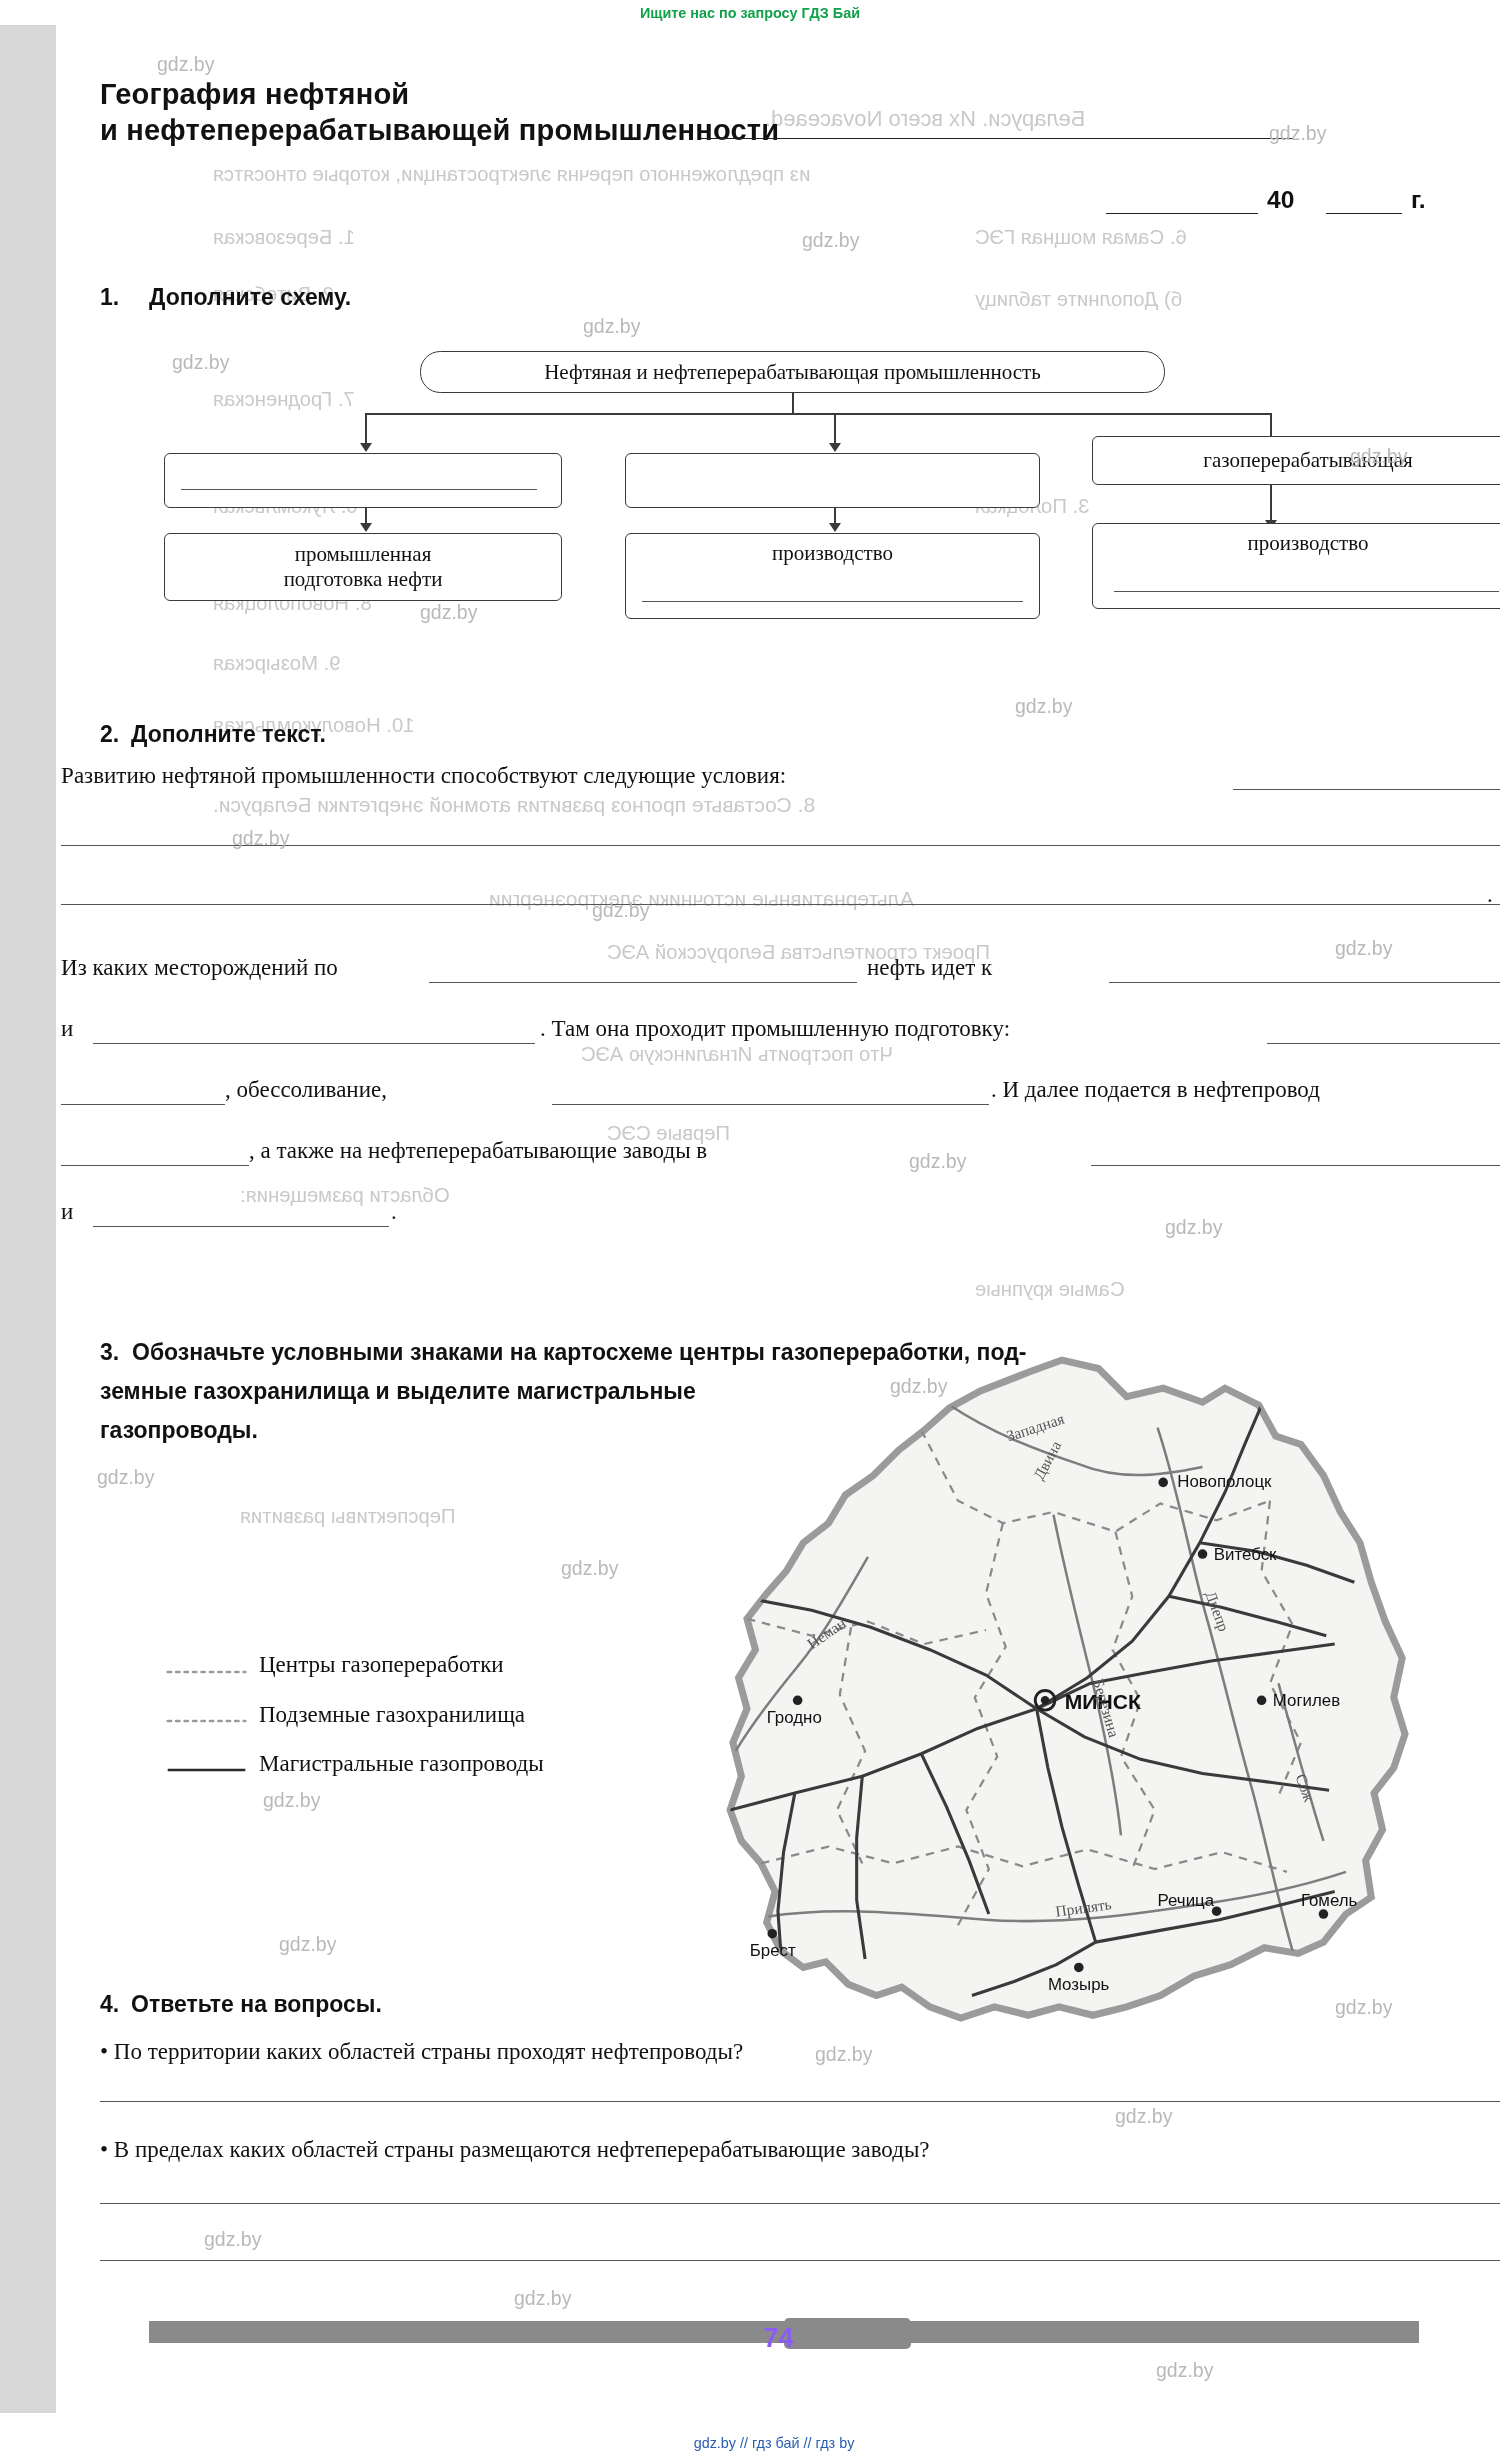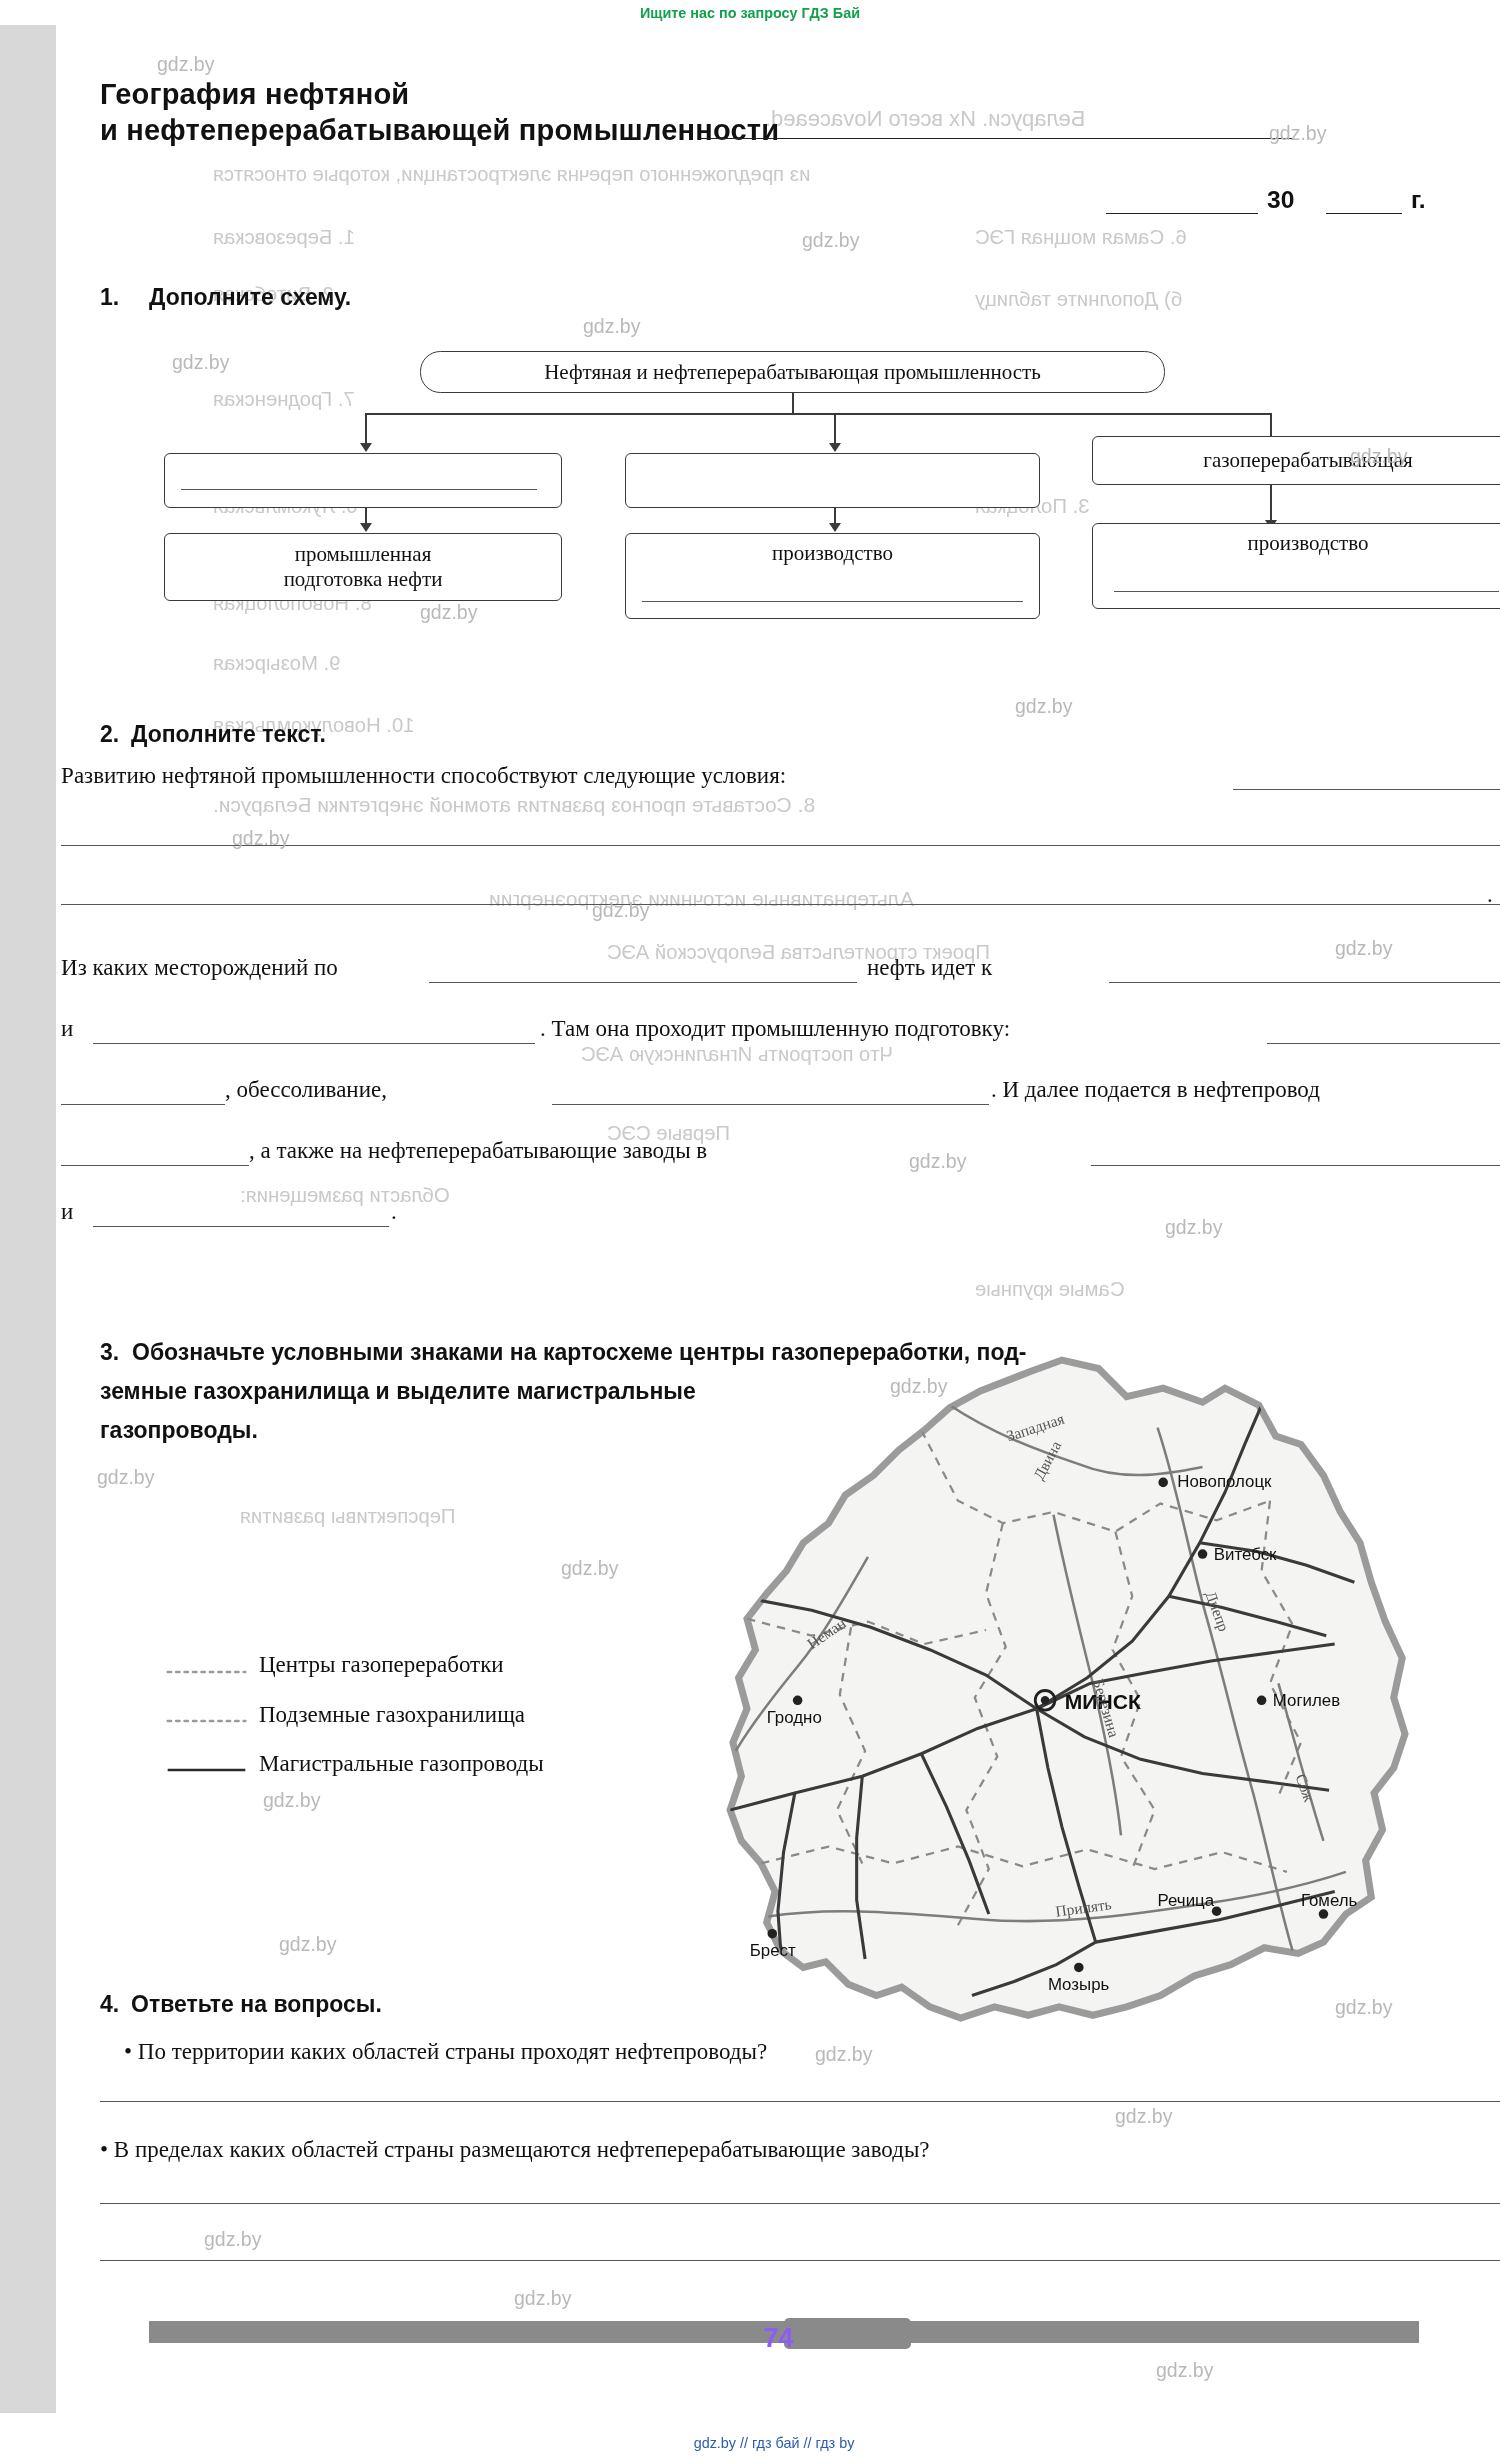--- a/index.html
+++ b/index.html
@@ -191,21 +191,21 @@
         <div class="ghost" style="left: 184px; top: 1480px; font-size: 20.3px;">Перспективы развития</div>
       </div>
 
     <h1 class="title" style="left:44px; top:52px; width:762px;">
       <span>География нефтяной</span><br>
       <span>и нефтеперерабатывающей промышленности</span>
     </h1>
     <div class="rule" style="left:644px; top:113px; width:593px;"></div>
     <div class="rule" style="left:1050px; top:188px; width:152px;"></div>
     <div class="rule" style="left:1270px; top:188px; width:76px;"></div>
-    <div class="year-line" style="left:1211px; top:161px;">30</div>
+    <div class="year-line" style="left:1211px; top:161px;">40</div>
     <div class="year-line" style="left:1355px; top:161px;">г.</div>
 
     <div class="qnum" style="left:44px; top:259px;">1.</div>
     <div class="body-text" style="left:93px; top:259px; font-weight:bold; font-family:'Liberation Sans',sans-serif;">Дополните схему.</div>
 
     <div class="box top" style="left:364px; top:326px; width:745px; height:42px;">
       <span>Нефтяная и нефтеперерабатывающая промышленность</span>
     </div>
 
     <div class="connector" style="left:309px; top:388px; width:906px; height:1.7px;"></div>
@@ -408,21 +408,21 @@
           <text x="272" y="238" transform="rotate(74 272 238)">Березина</text>
           <text x="246" y="406" transform="rotate(-8 246 406)">Припять</text>
           <text x="416" y="306" transform="rotate(70 416 306)">Сож</text>
         </g>
       </svg>
     </div>
 
     <div class="qnum" style="left:44px; top:1966px;">4.</div>
     <div class="body-text" style="left:75px; top:1966px; font-weight:bold; font-family:'Liberation Sans',sans-serif;">Ответьте на вопросы.</div>
 
-    <div class="bullet-q" style="left:44px; top:2014px;margin-left:24px;">• По территории каких областей страны проходят нефтепроводы?</div>
+    <div class="bullet-q" style="left:44px; top:2014px;">• По территории каких областей страны проходят нефтепроводы?</div>
     <div class="answer-rule" style="left:44px; top:2076px; width:1401px;"></div>
 
     <div class="bullet-q" style="left:44px; top:2112px;">• В пределах каких областей страны размещаются нефтеперерабатывающие заводы?</div>
     <div class="answer-rule" style="left:44px; top:2178px; width:1401px;"></div>
     <div class="answer-rule" style="left:44px; top:2235px; width:1401px;"></div>
 
     <div class="footer-bar" style="left:93px; top:2296px; width:652px;"></div>
     <div class="footer-bar" style="left:804px; top:2296px; width:559px;"></div>
     <div class="footer-pill" style="left:728px; top:2293px;"></div>
     <div class="page-number" style="top:2298px;">74</div>

